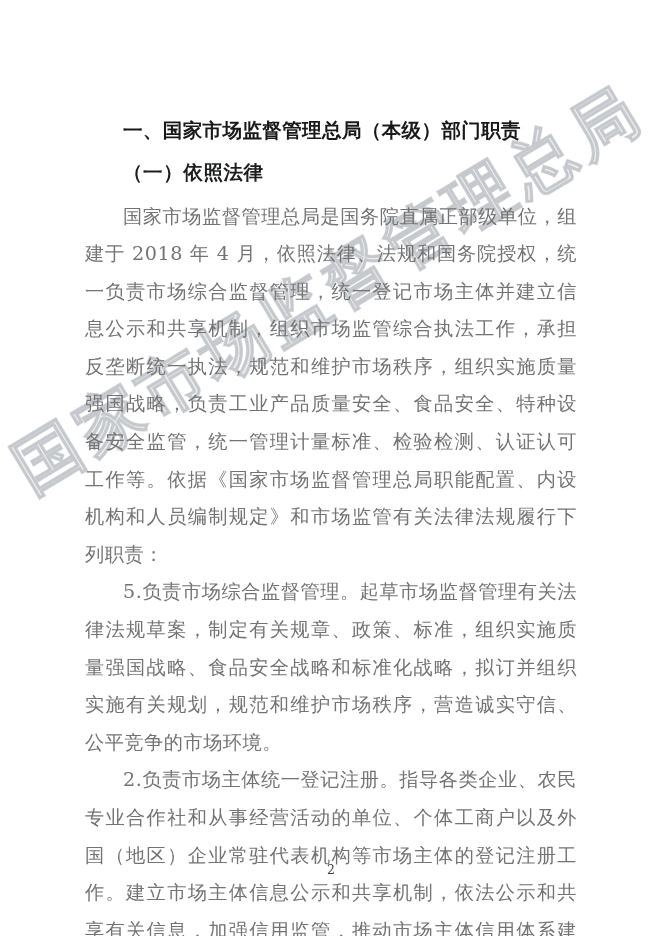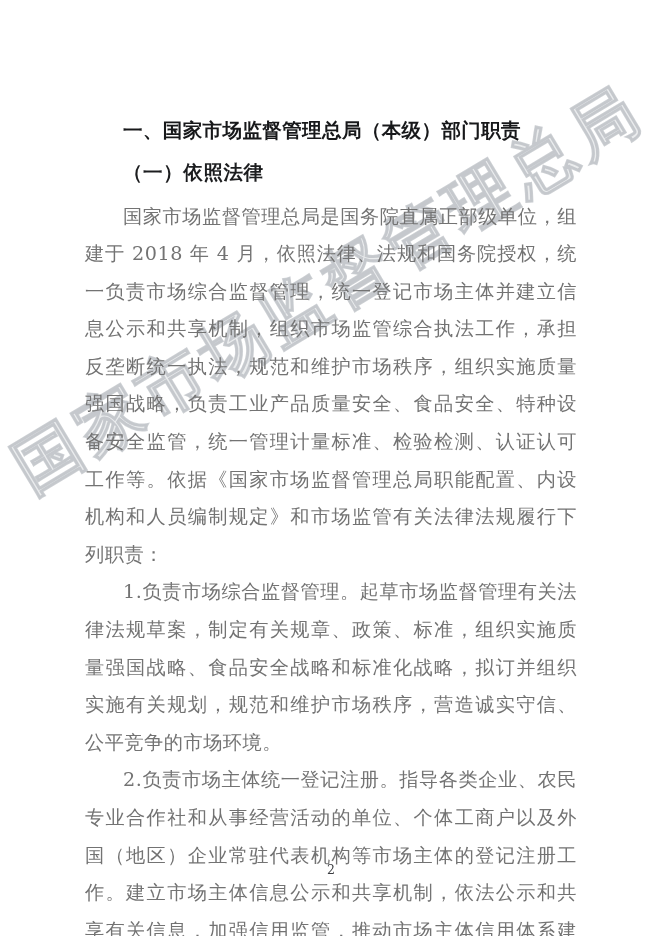--- a/index.html
+++ b/index.html
@@ -120,21 +120,21 @@
   </div>
 
   <div class="content">
 
     <h1 class="section-heading">一、国家市场监督管理总局（本级）部门职责</h1>
 
     <h2 class="sub-heading">（一）依照法律</h2>
 
     <p class="body-para first-body">国家市场监督管理总局是国务院直属正部级单位，组建于 2018 年 4 月，依照法律、法规和国务院授权，统一负责市场综合监督管理，统一登记市场主体并建立信息公示和共享机制，组织市场监管综合执法工作，承担反垄断统一执法，规范和维护市场秩序，组织实施质量强国战略，负责工业产品质量安全、食品安全、特种设备安全监管，统一管理计量标准、检验检测、认证认可工作等。依据《国家市场监督管理总局职能配置、内设机构和人员编制规定》和市场监管有关法律法规履行下列职责：</p>
 
-    <p class="body-para">1.负责市场综合监督管理。起草市场监督管理有关法律法规草案，制定有关规章、政策、标准，组织实施质量强国战略、食品安全战略和标准化战略，拟订并组织实施有关规划，规范和维护市场秩序，营造诚实守信、公平竞争的市场环境。</p>
+    <p class="body-para">5.负责市场综合监督管理。起草市场监督管理有关法律法规草案，制定有关规章、政策、标准，组织实施质量强国战略、食品安全战略和标准化战略，拟订并组织实施有关规划，规范和维护市场秩序，营造诚实守信、公平竞争的市场环境。</p>
 
     <p class="body-para">2.负责市场主体统一登记注册。指导各类企业、农民专业合作社和从事经营活动的单位、个体工商户以及外国（地区）企业常驻代表机构等市场主体的登记注册工作。建立市场主体信息公示和共享机制，依法公示和共享有关信息，加强信用监管，推动市场主体信用体系建设。</p>
 
   </div>
 
   <div class="page-number">2</div>
 
 </div>
 
 </body></html>

